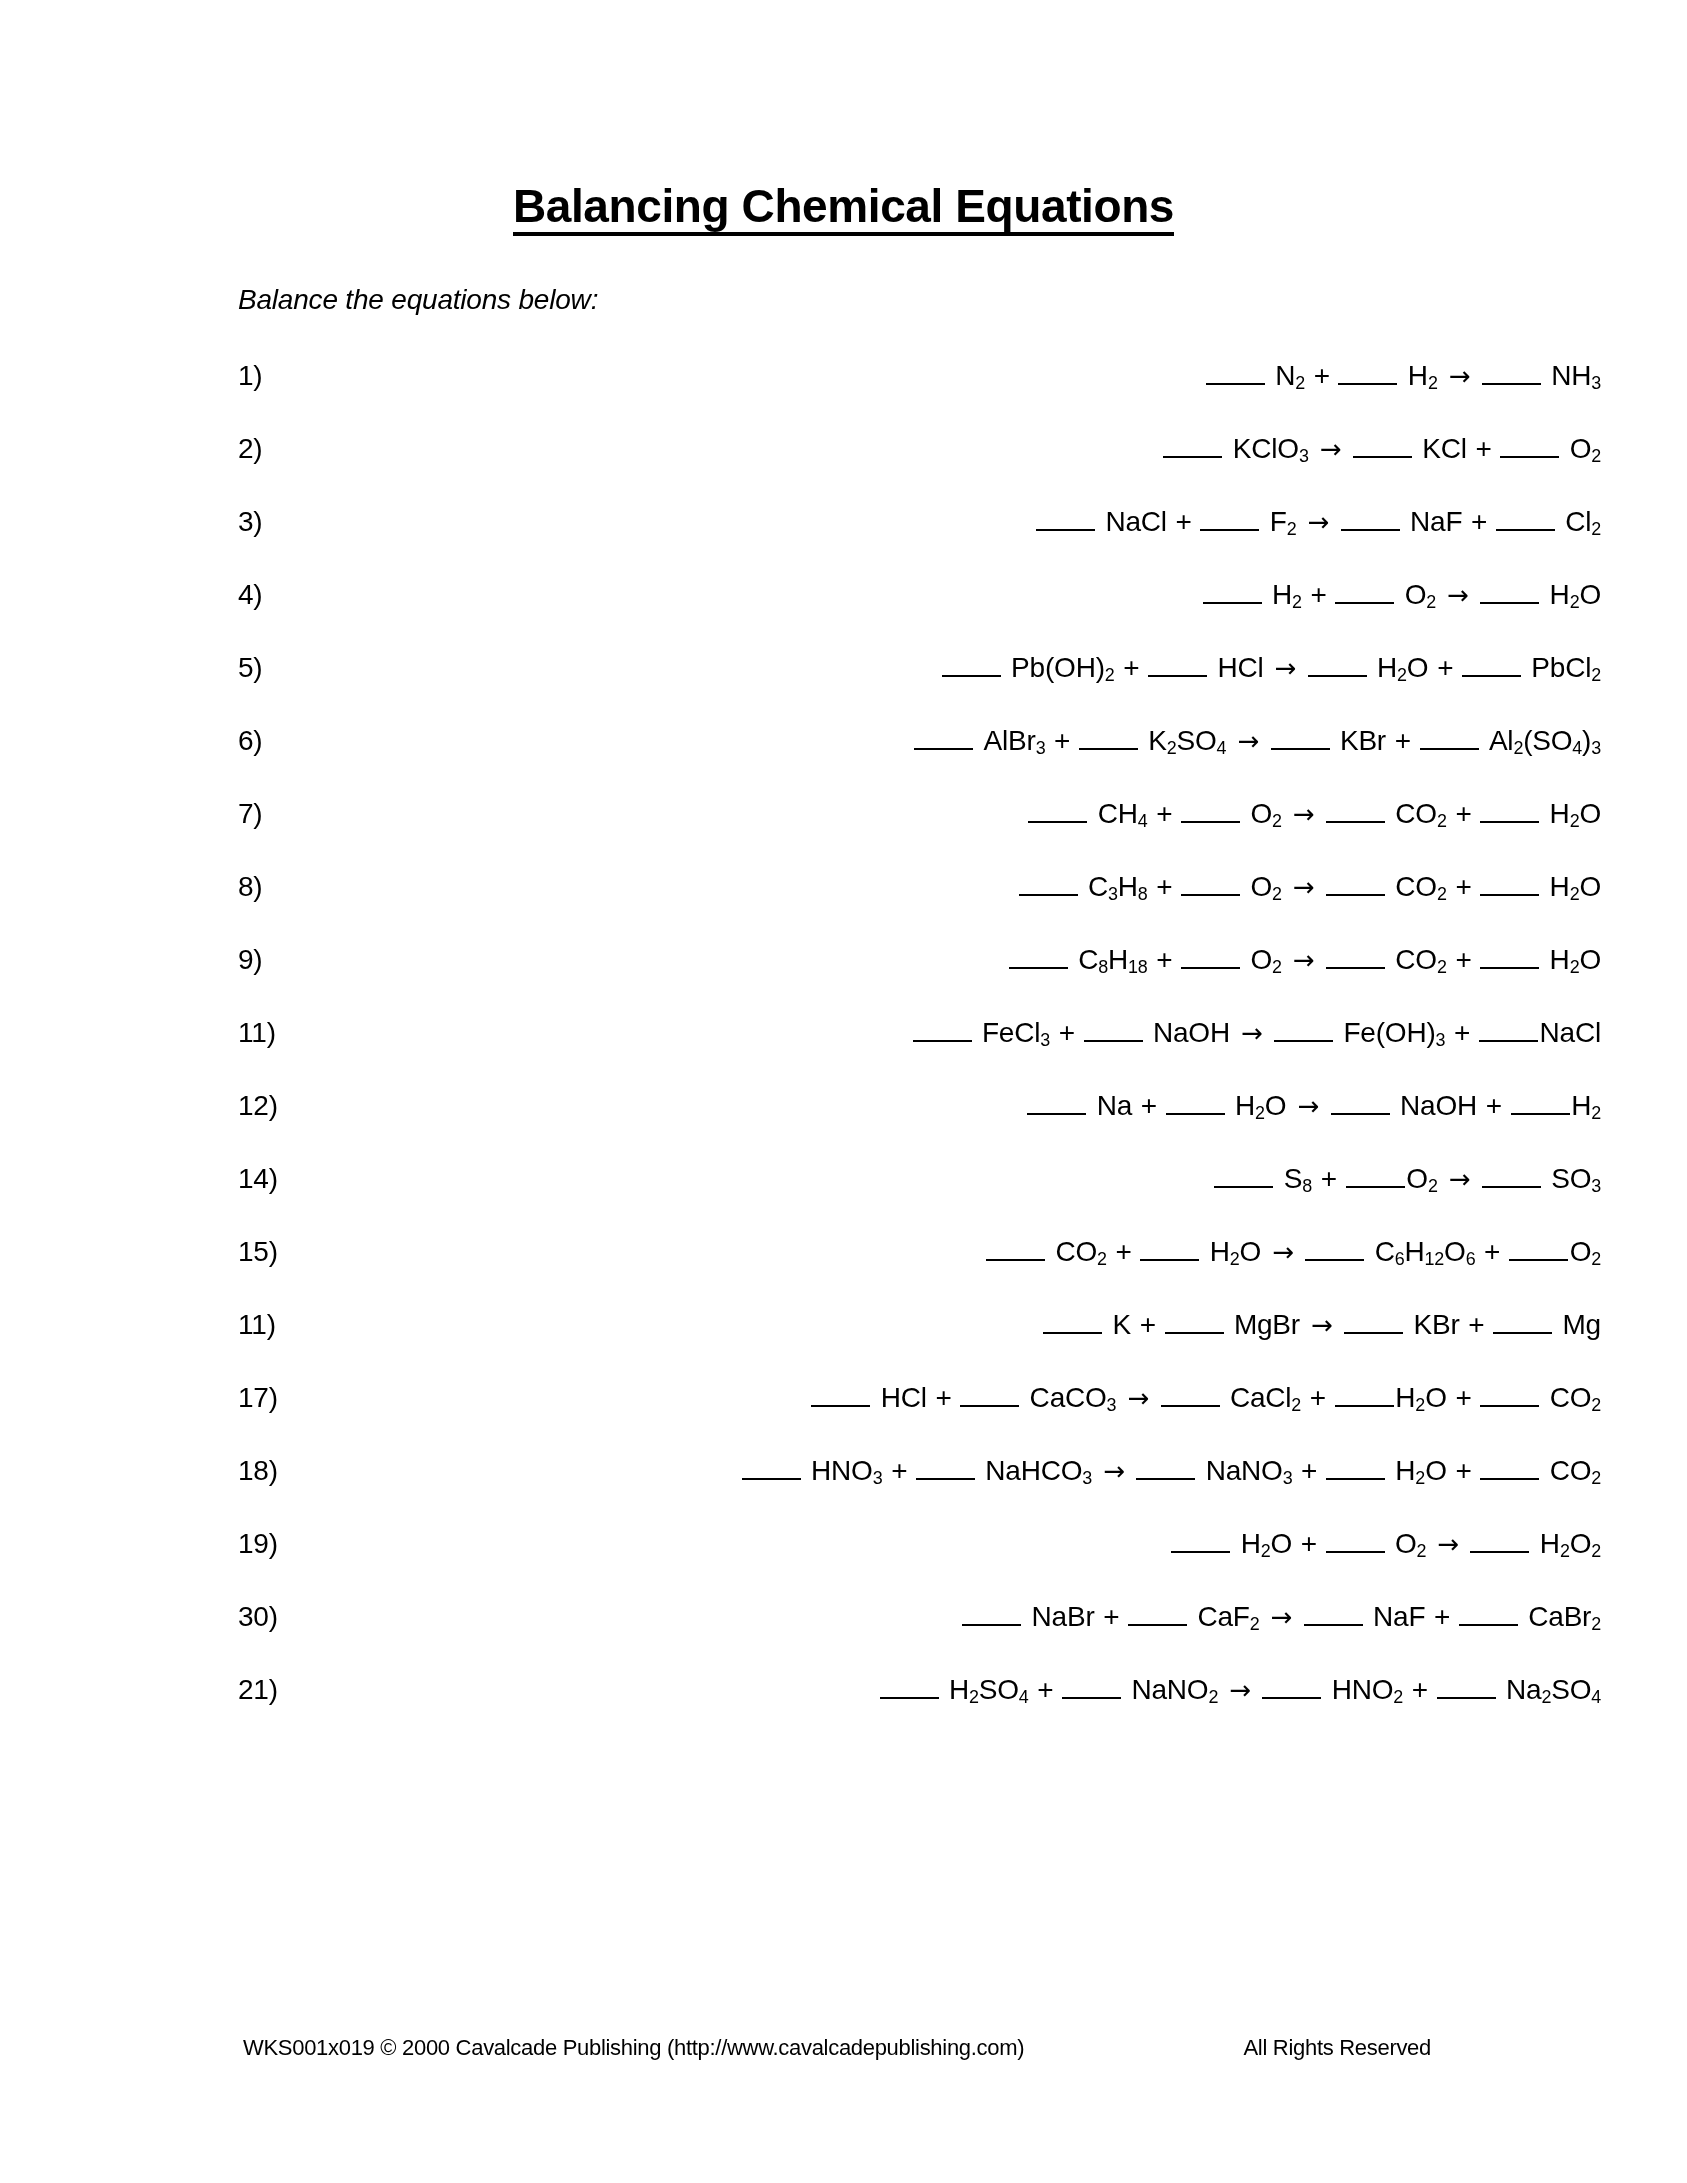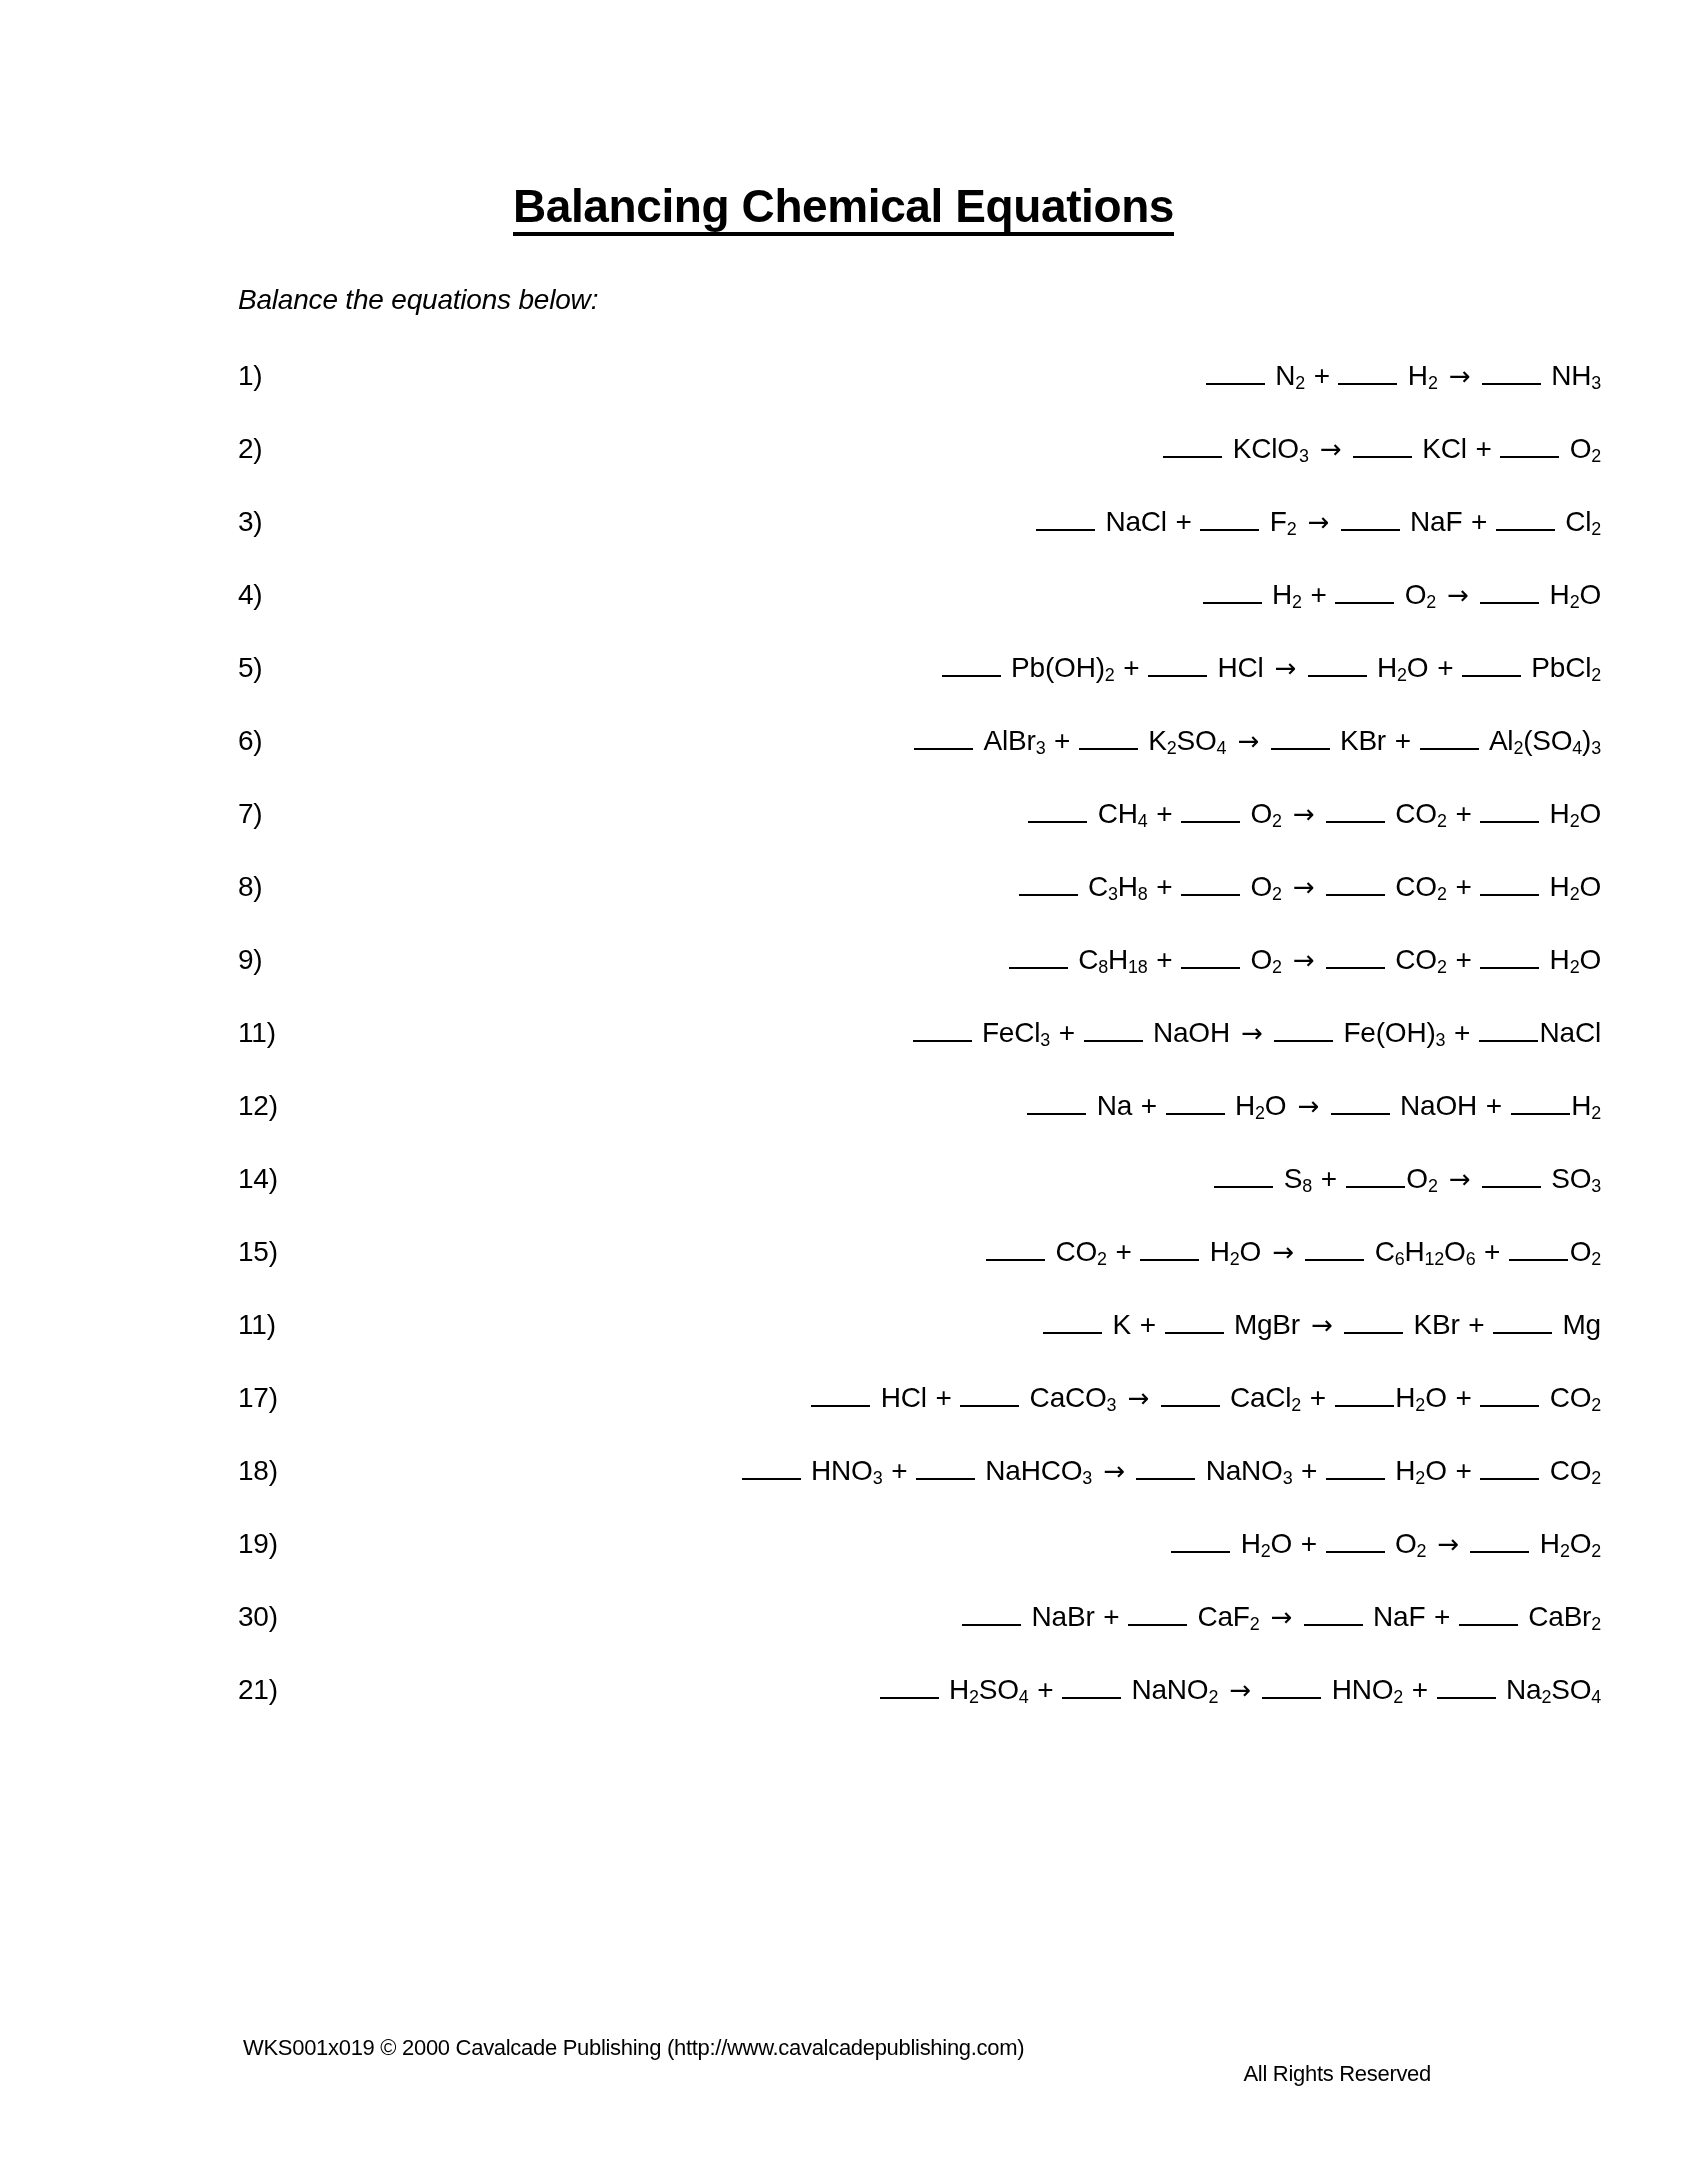--- a/index.html
+++ b/index.html
@@ -104,21 +104,20 @@
   
   .footer {
     position: absolute;
     left: 243px;
     top: 2035px;
     width: 1223px;
     display: flex;
     justify-content: space-between;
     font-size: 22px;
     letter-spacing: -0.3px;
-    flex-direction: column;
   }
   .footer-left { white-space: nowrap; }
   .footer-right { white-space: nowrap; padding-right: 35px; text-align: right;}
 </style>
 </head>
 <body>
 
 <div class="page">
 
   <div class="title">

